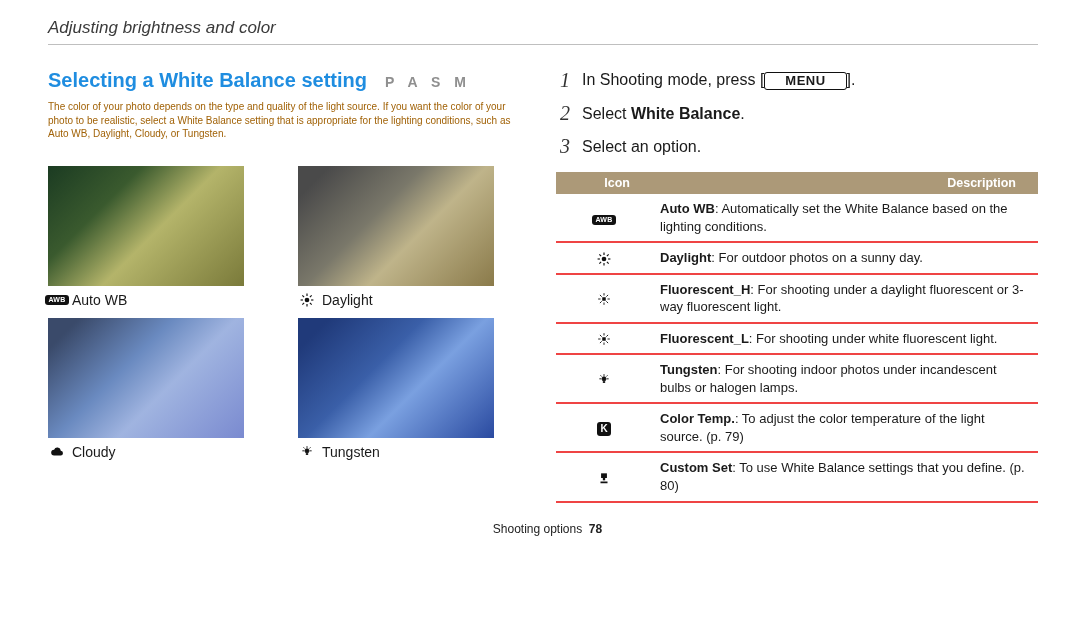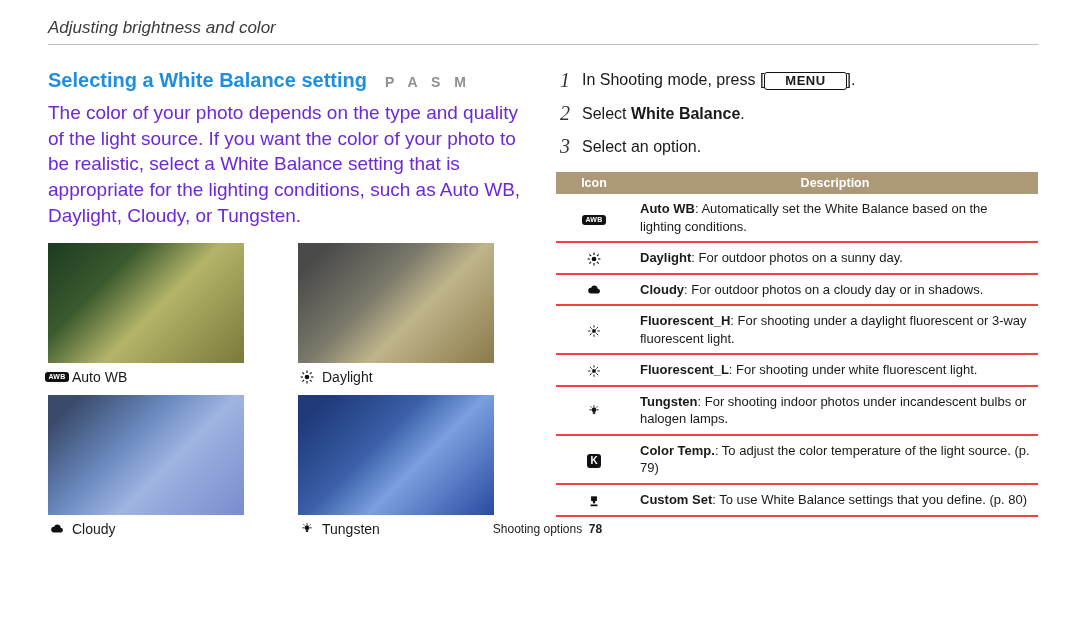--- a/index.html
+++ b/index.html
@@ -51,24 +51,24 @@
     font-weight: 600;
     font-size: 20px;
   }
   .mode-letters {
     font-weight: 700;
     letter-spacing: 5px;
     color: #8f8f8f;
     font-size: 14px;
   }
   .body-text {
-    font-size: 19px;
+    font-size: 10px;
     line-height: 1.35;
-    color: #6d28d9;
-    margin-bottom: 15px;
+    color: #a16207;
+    margin-bottom: 25px;
   }
   .thumb-grid {
     display: grid;
     grid-template-columns: 1fr 1fr;
     column-gap: 22px;
     row-gap: 10px;
   }
   .thumb-cell { }
   .thumb-img {
     width: 196px;
@@ -138,22 +138,22 @@
 
   table.wb-table {
     width: 100%;
     border-collapse: collapse;
     font-size: 13px;
   }
   table.wb-table th {
     background: #ac9978;
     color: #fff;
     font-weight: 600;
-    text-align: center;
-    padding: 4px 12px;
+    text-align: right;
+    padding: 4px 22px;
     font-size: 12.5px;
   }
   table.wb-table th:first-child { width: 52px; }
   table.wb-table td {
     border-bottom: 2px solid #ef4444;
     padding: 6px 8px;
     vertical-align: middle;
     line-height: 1.35;
   }
   table.wb-table td.icon-cell {
@@ -329,26 +329,20 @@
             <td><b>Auto WB</b><span>: Automatically set the White Balance based on the lighting conditions.</span></td>
           </tr>
           <tr>
             <td class="icon-cell"><span><svg class="ico">
                     <use href="#sym-sun"></use>
                   </svg></span></td>
             <td><b>Daylight</b><span>: For outdoor photos on a sunny day.</span></td>
           </tr>
           <tr>
             <td class="icon-cell"><span><svg class="ico">
-                    <use href="#sym-cloud"></use>
-                  </svg></span></td>
-            <td><b>Cloudy</b><span>: For outdoor photos on a cloudy day or in shadows.</span></td>
-          </tr>
-          <tr>
-            <td class="icon-cell"><span><svg class="ico">
                     <use href="#sym-fluor"></use>
                   </svg></span></td>
             <td><b>Fluorescent_H</b><span>: For shooting under a daylight fluorescent or 3-way fluorescent light.</span></td>
           </tr>
           <tr>
             <td class="icon-cell"><span><svg class="ico">
                     <use href="#sym-fluor"></use>
                   </svg></span></td>
             <td><b>Fluorescent_L</b><span>: For shooting under white fluorescent light.</span></td>
           </tr>

